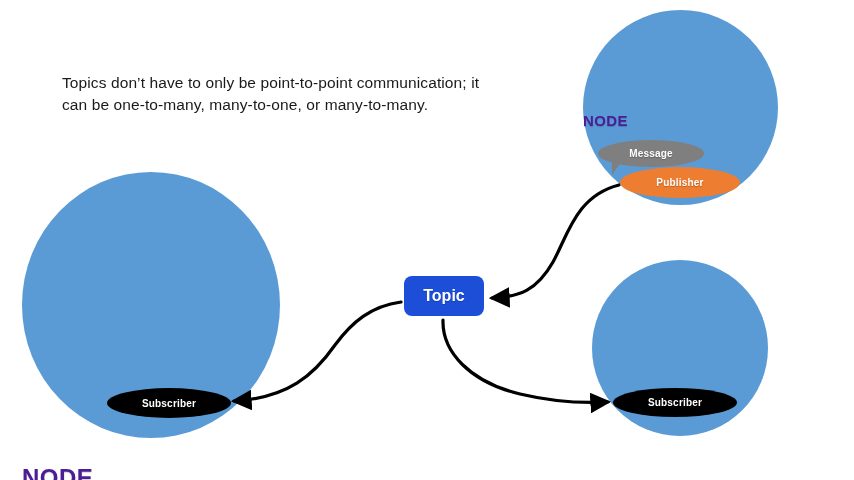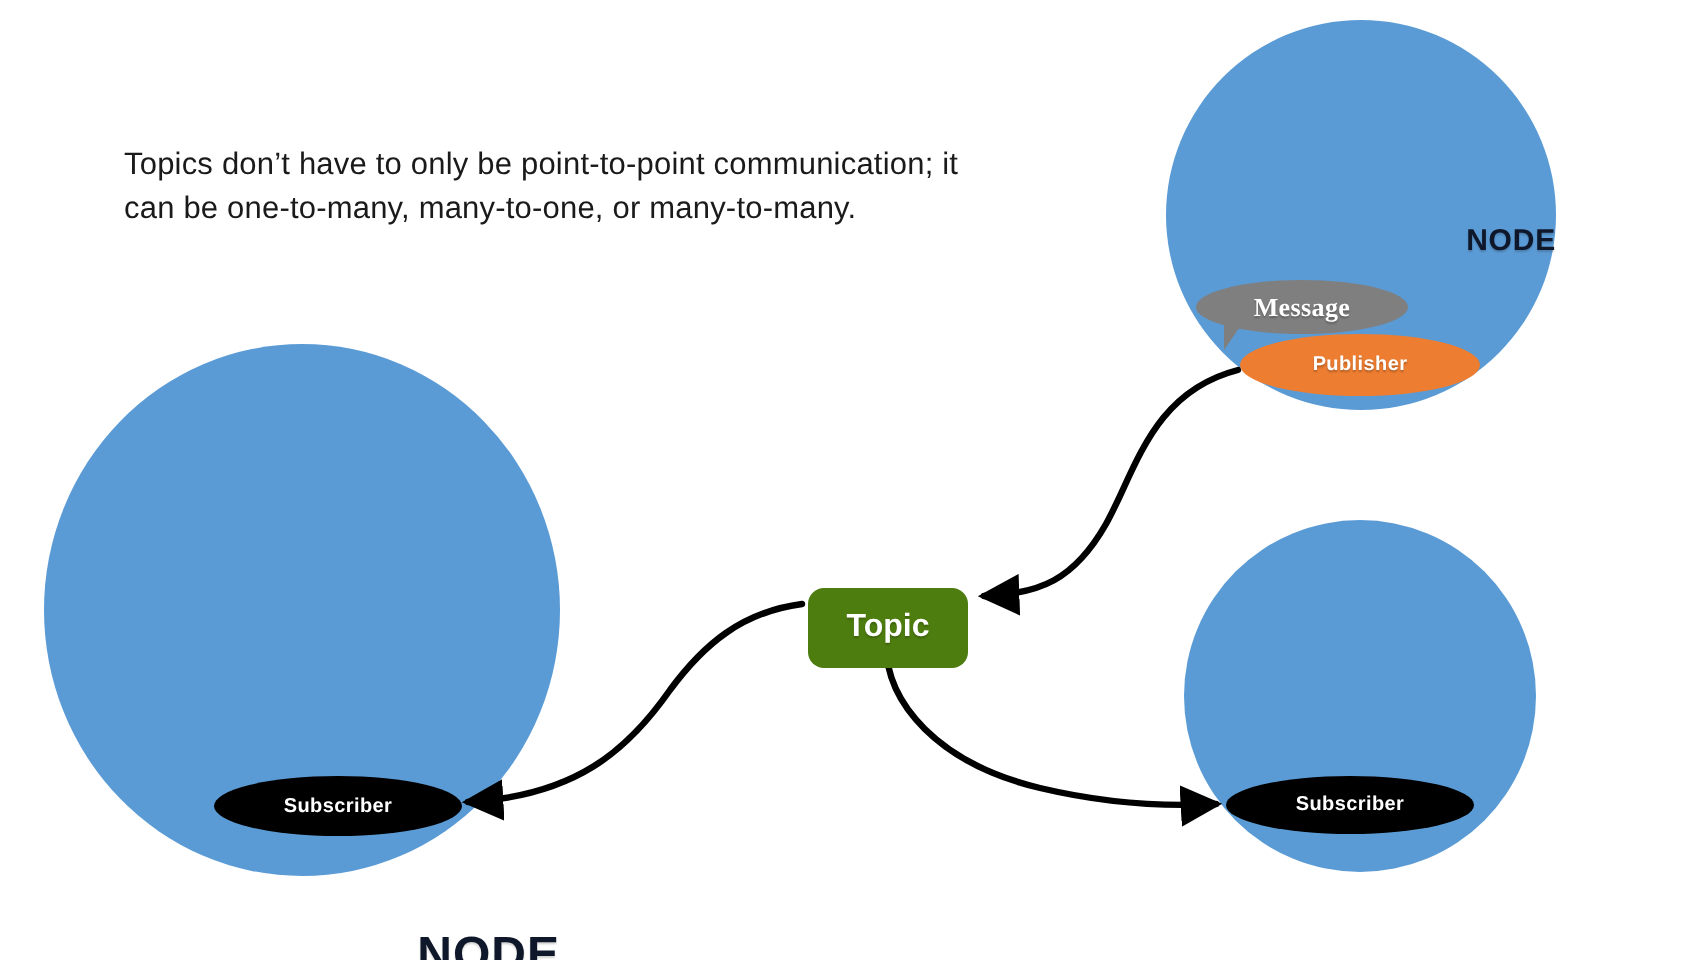--- a/index.html
+++ b/index.html
@@ -28,22 +28,22 @@
   }
   .node {
     position: absolute;
     border-radius: 50%;
     background: #5B9BD5;
   }
   .node-label {
     position: absolute;
     left: 0;
     width: 100%;
-    text-align: right;
-    color: #0f172a;
+    text-align: left;
+    color: #4c1d95;
     font-weight: bold;
     text-shadow: 0 1px 1px rgba(0,0,0,0.18);
   }
   #node-left {
     left: 22px;
     top: 172px;
     width: 258px;
     height: 266px;
   }
   #node-left .node-label {
@@ -99,41 +99,40 @@
     left: 620px;
     top: 167px;
     width: 120px;
     height: 31px;
   }
   #message-callout {
     left: 598px;
     top: 140px;
     width: 106px;
     height: 27px;
-    font-size: 13px;
-    font-family: Liberation Serif, serif;
+    font-size: 10px;
   }
   #message-tail {
     position: absolute;
     left: 612px;
     top: 162px;
     width: 0;
     height: 0;
     border-left: 9px solid #7F7F7F;
     border-right: 5px solid transparent;
     border-bottom: 13px solid transparent;
   }
   #topic-box {
     position: absolute;
     left: 404px;
-    top: 294px;
+    top: 276px;
     width: 80px;
     height: 40px;
     border-radius: 8px;
-    background: #4d7c0f;
+    background: #1d4ed8;
     display: flex;
     align-items: center;
     justify-content: center;
     color: #ffffff;
     font-weight: bold;
     font-size: 16px;
     text-shadow: 0 1px 1px rgba(0,0,0,0.2);
   }
   #connectors {
     position: absolute;

